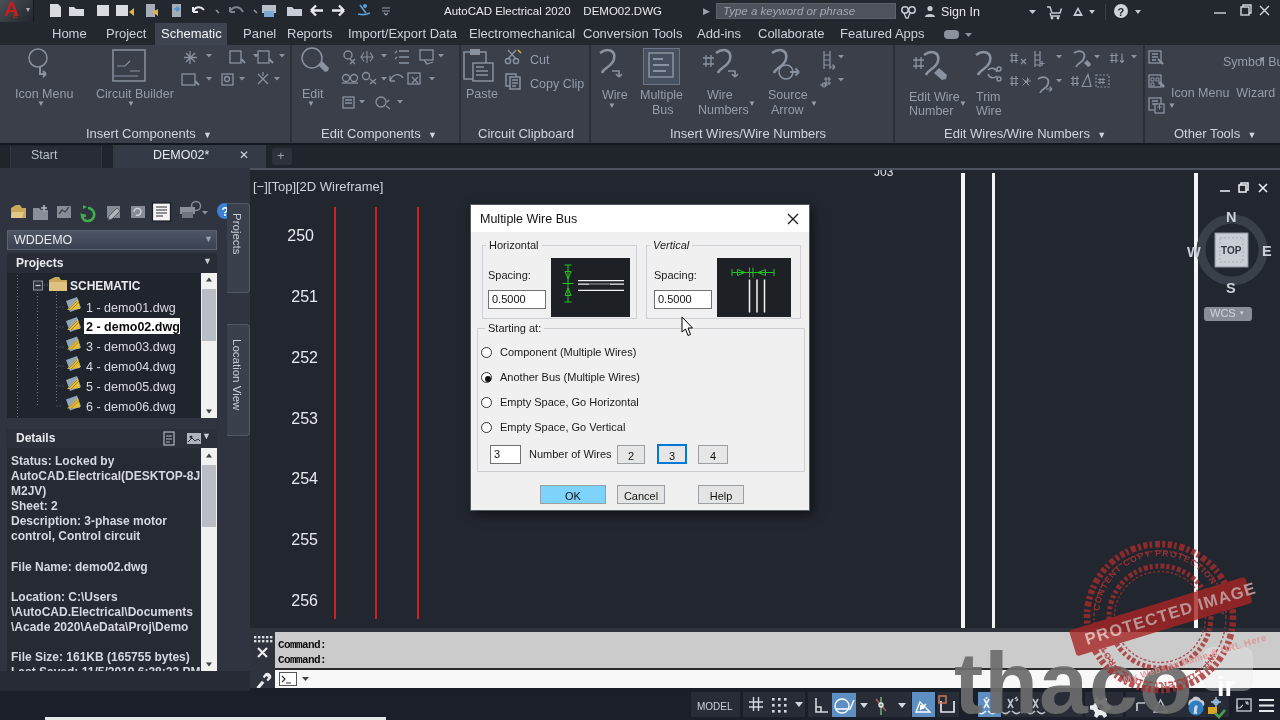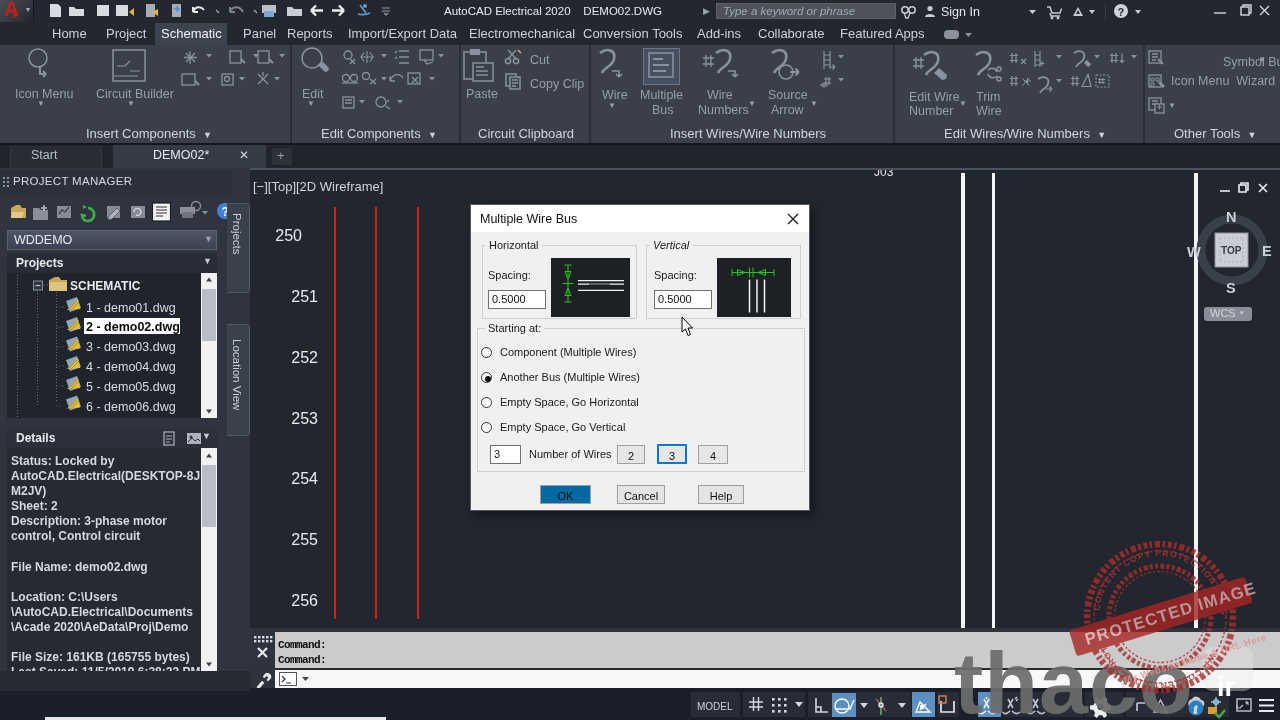--- a/index.html
+++ b/index.html
@@ -136,21 +136,21 @@
   <span class="abs" style="left:768px;top:88px;">Source</span>
   <span class="abs" style="left:771px;top:103px;">Arrow</span>
   <span class="abs" style="left:810px;top:99px;font-size:8px;">▼</span>
   <span class="abs" style="left:909px;top:90px;">Edit Wire</span>
   <span class="abs" style="left:909px;top:104px;">Number</span>
   <span class="abs" style="left:959px;top:99px;font-size:8px;">▼</span>
   <span class="abs" style="left:976px;top:90px;">Trim</span>
   <span class="abs" style="left:976px;top:104px;">Wire</span>
   <span class="abs" style="left:1223px;top:55px;">Symbol Builder</span>
   <span class="abs" style="left:1258px;top:55px;font-size:8px;">▼</span>
-  <span class="abs" style="left:1171px;top:74px;text-align:right;">Icon Menu&nbsp; Wizard</span>
+  <span class="abs" style="left:1171px;top:86px;text-align:right;">Icon Menu&nbsp; Wizard</span>
   <span class="abs" style="left:1168px;top:101px;font-size:8px;">▼</span>
 </div>
 
 <svg class="abs" style="left:0;top:45px;" width="1280" height="98" viewBox="0 0 1280 98">
   <g stroke="#8a92a0" fill="none" stroke-width="1.5">
 
     <circle cx="38" cy="13" r="9"></circle>
     <path d="M40 22 v7 h6 m0 0 l-3 -3 m3 3 l-3 3" stroke-width="2"></path>
 
     <rect x="113" y="5" width="32" height="31"></rect>
@@ -302,21 +302,21 @@
 
 <div class="abs" id="viewport" style="left:250px;top:168px;width:1030px;height:464px;background:#22262e;border-top:2px solid #4d535e;overflow:hidden;">
 
   <span class="abs" style="left:624px;top:-5px;font-size:12px;color:#dfe3e8;">J03</span>
 
   <div class="abs" style="left:84px;top:37px;width:2px;height:412px;background:#cc2222;"></div>
   <div class="abs" style="left:124.5px;top:37px;width:2px;height:412px;background:#cc2222;"></div>
   <div class="abs" style="left:166.5px;top:37px;width:2px;height:412px;background:#cc2222;"></div>
 
   <div class="abs" style="left:0;top:0;width:68px;height:464px;color:#e7eaee;font-size:16px;text-align:right;">
-    <span class="abs" style="right:16px;top:57px;">250</span>
+    <span class="abs" style="right:4px;top:57px;">250</span>
     <span class="abs" style="right:0;top:118px;">251</span>
     <span class="abs" style="right:0;top:179px;">252</span>
     <span class="abs" style="right:0;top:240px;">253</span>
     <span class="abs" style="right:0;top:300px;">254</span>
     <span class="abs" style="right:0;top:361px;">255</span>
     <span class="abs" style="right:0;top:422px;">256</span>
   </div>
 
   <div class="abs" style="left:711px;top:3px;width:4px;height:458px;background:#f2f4f6;"></div>
   <div class="abs" style="left:741.5px;top:3px;width:3.5px;height:458px;background:#f2f4f6;"></div>
@@ -346,33 +346,20 @@
   </svg>
 
   <div class="abs" style="left:954px;top:137px;width:48px;height:14px;background:#9aa0ab;border-radius:3px;opacity:.85;">
     <span class="abs" style="left:6px;top:0px;font-size:11px;color:#eef0f4;">WCS</span>
     <span class="abs" style="left:36px;top:2px;font-size:7px;color:#eef0f4;">▾</span>
   </div>
 </div>
 
 <div class="abs" id="palette" style="left:0;top:168px;width:250px;height:523px;background:#2f3440;overflow:hidden;">
 
-  <div class="abs" style="left:0;top:2px;width:232px;height:26px;background:#2b303b;">
-    <svg class="abs" style="left:2px;top:6px;" width="8" height="14">
-          <g fill="#8a92a0">
-      <rect x="1" y="1" width="2" height="2"></rect>
-            <rect x="5" y="1" width="2" height="2"></rect>
-      <rect x="1" y="5" width="2" height="2"></rect>
-            <rect x="5" y="5" width="2" height="2"></rect>
-      <rect x="1" y="9" width="2" height="2"></rect>
-            <rect x="5" y="9" width="2" height="2"></rect>
-          </g>
-    </svg>
-    <span class="abs" style="left:13px;top:5px;font-size:11.5px;letter-spacing:0.3px;color:#d7dae0;">PROJECT MANAGER</span>
-  </div>
 
   <svg class="abs" style="left:0;top:28px;" width="232" height="34" viewBox="0 0 232 34">
     <g>
       <path d="M11 12 l5 -3 h4 l2 3 h4 v10 h-15 z" fill="#c8a85a"></path>
       <path d="M12 16 h12 l-2 6 h-11 z" fill="#e2c98a"></path>
       <path d="M33 12 h6 l2 2 h7 v10 h-15 z" fill="#8a8f99"></path>
       <path d="M44 9 v6 m-3 -3 h6" stroke="#b8bdc6" stroke-width="1.5" fill="none"></path>
       <rect x="57" y="10" width="14" height="12" fill="#868b95"></rect>
       <path d="M59 18 l3 -4 l3 2 l4 -5" stroke="#3f444d" stroke-width="1.3" fill="none"></path>
       <path d="M88 12 a6.5 6.5 0 1 1 -5 11 m0 0 l-1 -4 l4 1" stroke="#3fae4a" stroke-width="2.6" fill="none"></path>
@@ -588,21 +575,21 @@
   <span class="abs" style="left:58px;top:243px;font-size:11px;color:#1a1a1a;">Number of Wires</span>
   <div class="abs" style="left:146px;top:240px;width:28px;height:19px;background:#e6e6e6;border:1px solid #9aa0a5;text-align:center;">
     <span style="font-size:11px;color:#111;line-height:17px;">2</span>
   </div>
   <div class="abs" style="left:186px;top:239px;width:30px;height:20px;background:#e6e6e6;border:2px solid #0078d7;text-align:center;">
     <span style="font-size:11px;color:#111;line-height:15px;">3</span>
   </div>
   <div class="abs" style="left:227px;top:240px;width:30px;height:19px;background:#e6e6e6;border:1px solid #9aa0a5;text-align:center;">
     <span style="font-size:11px;color:#111;line-height:17px;">4</span>
   </div>
-  <div class="abs" style="left:69px;top:280px;width:51px;height:19px;background:#0369a1;border:1px solid #9aa0a5;text-align:center;">
+  <div class="abs" style="left:69px;top:280px;width:66px;height:19px;background:#7dd3fc;border:1px solid #9aa0a5;text-align:center;">
     <span style="font-size:11px;color:#111;line-height:17px;">OK</span>
   </div>
   <div class="abs" style="left:146px;top:280px;width:48px;height:19px;background:#e4e4e4;border:1px solid #9aa0a5;text-align:center;">
     <span style="font-size:11px;color:#111;line-height:17px;">Cancel</span>
   </div>
   <div class="abs" style="left:227px;top:280px;width:46px;height:19px;background:#e4e4e4;border:1px solid #9aa0a5;text-align:center;">
     <span style="font-size:11px;color:#111;line-height:17px;">Help</span>
   </div>
 
   <svg class="abs" style="left:210px;top:112px;" width="14" height="20" viewBox="0 0 14 20">

